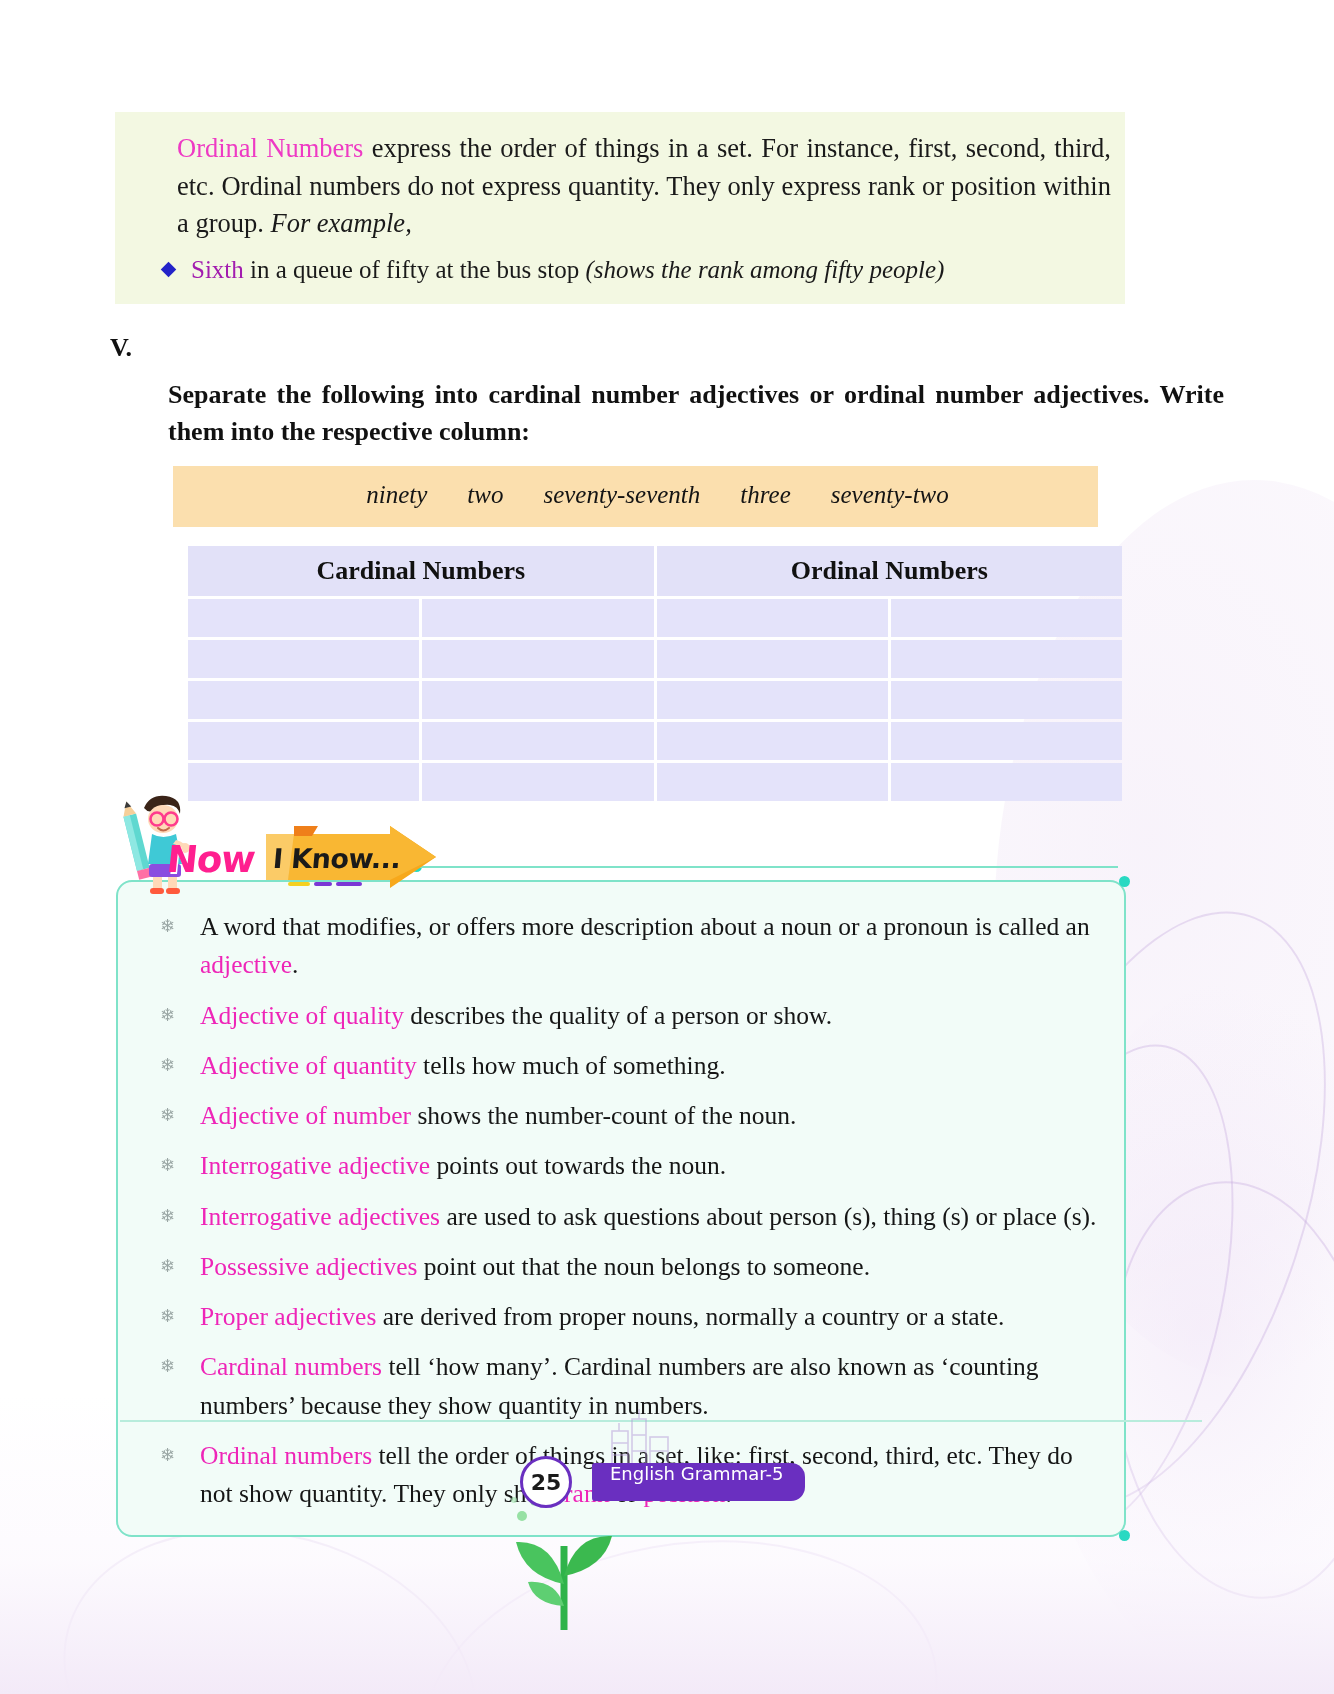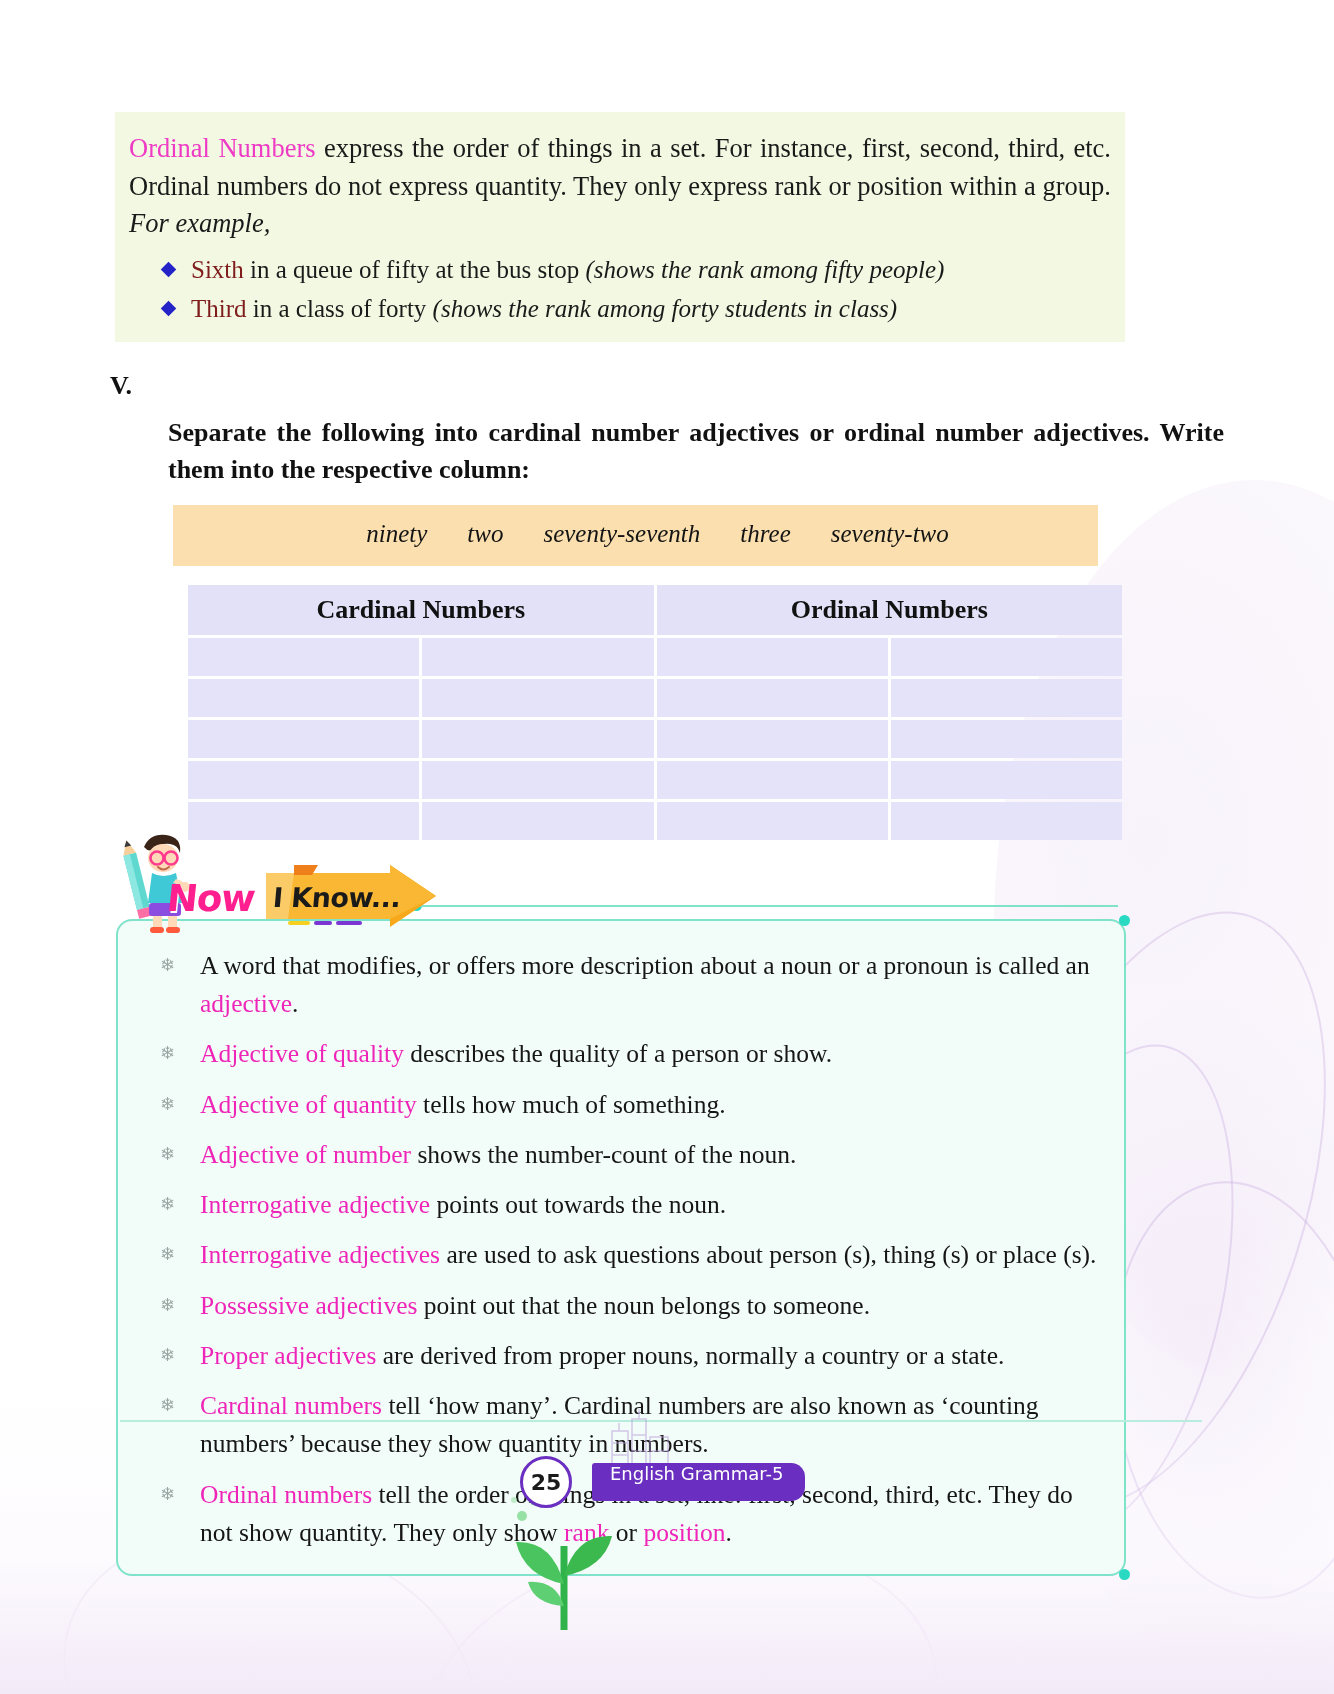--- a/index.html
+++ b/index.html
@@ -60,23 +60,24 @@
     margin-top: 112px;
     width: 1010px;
     margin-left: 5px;
   }
   .intro-text {
     font-size: 26.5px;
     line-height: 1.42;
     color: #1a1a1a;
     text-align: justify;
     text-justify: inter-word;
+    margin-left: 48px;
   }
   .hl-pink { color: #ee3ac4; }
-  .hl-cyan { color: #7f1d1d; }
+  .hl-cyan { color: #a21caf; }
   .ital { font-style: italic; }
 
   .intro-list { list-style: none; margin-top: 8px; }
   .intro-list li {
     font-size: 25px;
     line-height: 1.55;
     color: #1a1a1a;
     padding-left: 62px;
     position: relative;
   }
@@ -282,24 +283,20 @@
 <div class="content">
 
   <div class="intro-panel">
     <p class="intro-text">
       <span class="hl-pink">Ordinal Numbers</span><span> express the order of things in a set. For instance, first, second, third, etc. Ordinal numbers do not express quantity. They only express rank or position within a group. </span><span class="ital">For example,</span>
     </p>
     <ul class="intro-list">
       <li>
         <span class="dia"></span>
         <span class="hl-cyan">Sixth</span><span> in a queue of fifty at the bus stop </span><span class="ital">(shows the rank among fifty people)</span>
-      </li>
-      <li>
-        <span class="dia"></span>
-        <span class="hl-cyan">Third</span><span> in a class of forty </span><span class="ital">(shows the rank among forty students in class)</span>
       </li>
     </ul>
   </div>
 
   <div class="exercise">
     <div class="ex-num">V.</div>
     <div class="ex-text">Separate the following into cardinal number adjectives or ordinal number adjectives. Write them into the respective column:</div>
   </div>
 
   <div class="wordbank">

